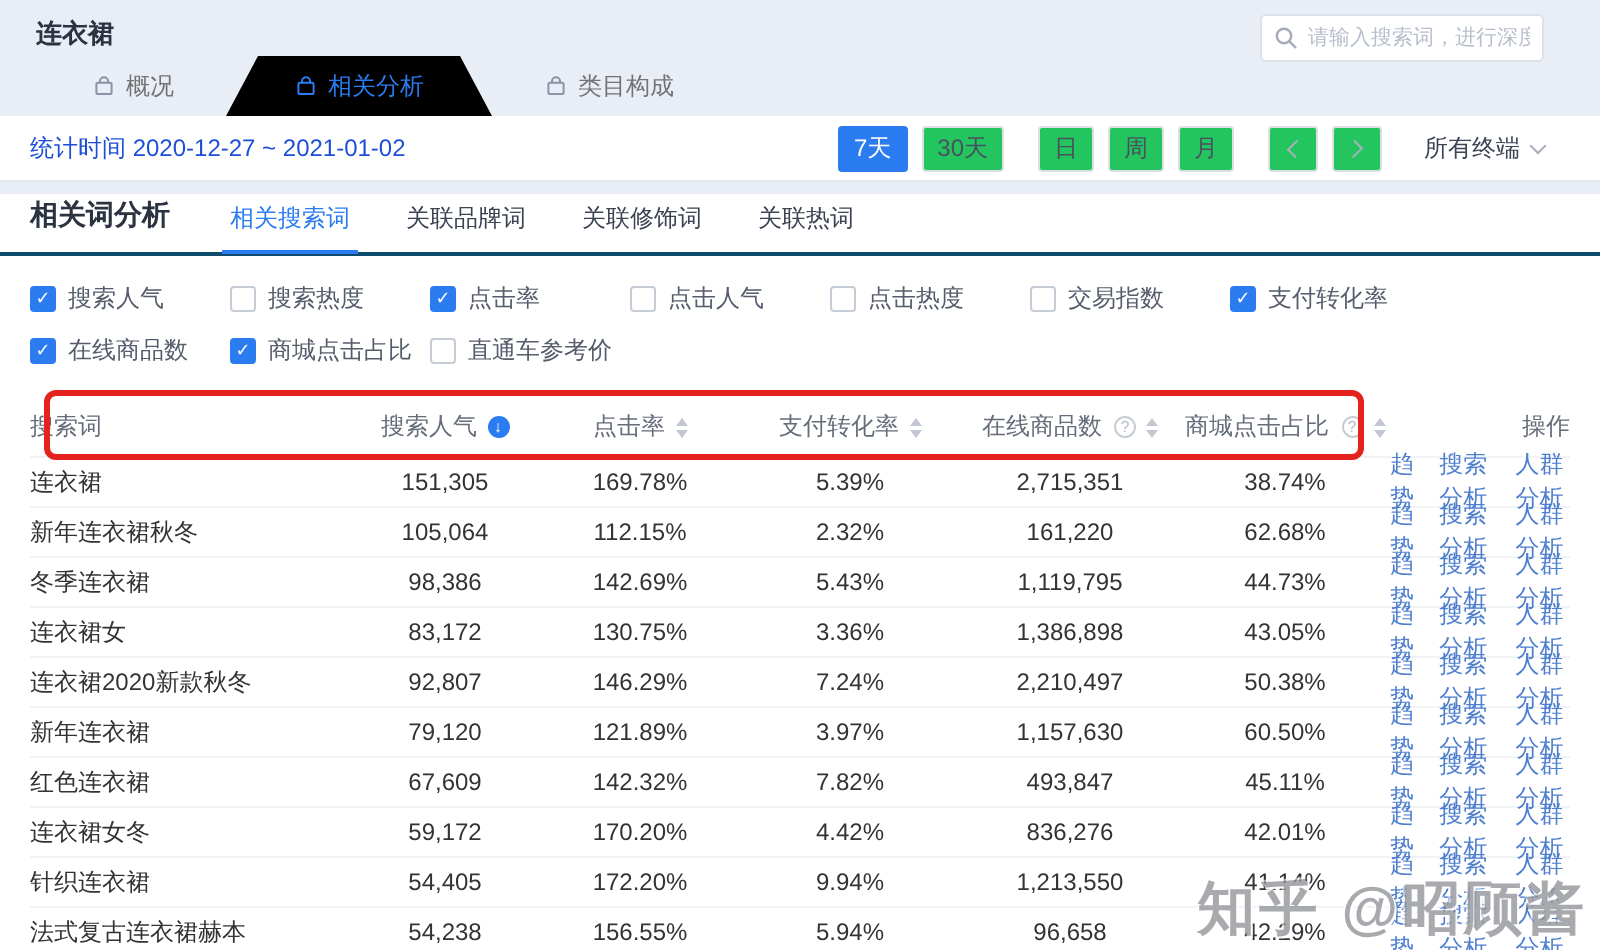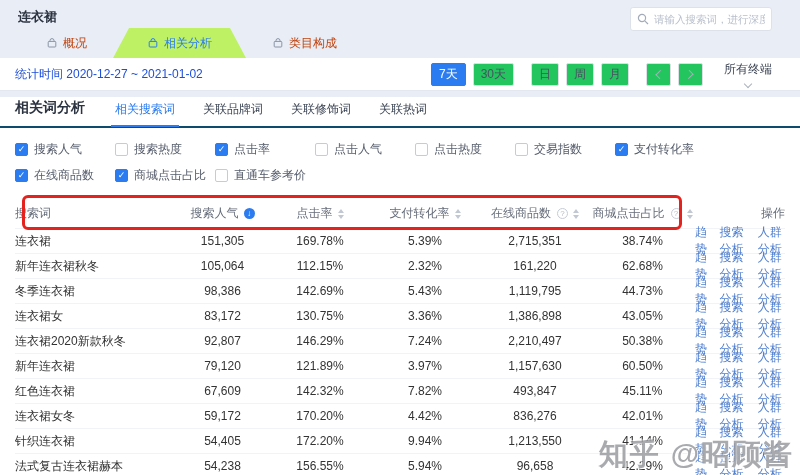--- a/index.html
+++ b/index.html
@@ -11,38 +11,38 @@
   
   .top { height:58px; background:var(--hdr-bg,#e9eef6); position:relative; }
   .page-title { position:absolute; left:18px; top:8px; font-size:13px; font-weight:bold; color:#2b3240; }
   .searchbox { position:absolute; right:28px; top:7px; width:142px; height:24px; background:#fff;
     border:1px solid #dde2ea; border-radius:3px; display:flex; align-items:center; padding:0 6px; }
   .searchbox input { border:none; outline:none; flex:1; font-size:10.5px; color:#333; min-width:0;
     font-family:inherit; background:transparent; }
   .searchbox input::placeholder { color:#b8bfcc; }
   .mag { width:12px; height:12px; margin-right:5px; flex:none; }
   .navtabs { position:absolute; left:20px; bottom:0; display:flex; align-items:flex-end; }
-  .navtab { height:30px; display:flex; align-items:center; gap:5px; padding:0 26px; color:#c2410c; cursor:pointer; }
+  .navtab { height:30px; display:flex; align-items:center; gap:5px; padding:0 26px; color:#737373; cursor:pointer; }
   .navtab .bag { color:#8a94a6; }
-  .navtab.active { background:#bef264; color:var(--accent,#2b7cf0);
+  .navtab.active { background:#000000; color:var(--accent,#2b7cf0);
     clip-path:polygon(16px 0, calc(100% - 16px) 0, 100% 100%, 0 100%); padding:0 34px; }
   .navtab.active .bag { color:var(--accent,#2b7cf0); }
   
   .statsbar { height:33px; background:#fff; border-bottom:1px solid #e3e7ef; display:flex; align-items:center;
     padding:0 28px 0 15px; }
   .stats-time { color:#1d4ed8; }
   .stats-right { margin-left:auto; display:flex; align-items:center; gap:7px; }
   .btn { height:23px; min-width:25px; padding:0 7px; border:1px solid #dcdfe6; border-radius:2px; background:#22c55e;
     display:inline-flex; align-items:center; justify-content:center; color:#4a5160; cursor:pointer; font-size:12px; }
   .btn.primary { background:var(--accent,#2b7cf0); border-color:var(--accent,#2b7cf0); color:#fff; }
   .pager { width:25px; }
   .chev { width:7px; height:7px; border-left:1.5px solid #aab1be; border-bottom:1.5px solid #aab1be; display:inline-block; }
   .chev.left { transform:rotate(45deg); margin-left:3px; }
   .chev.right { transform:rotate(-135deg); margin-right:3px; }
-  .terminal { display:flex; align-items:center; gap:6px; margin-left:14px; color:#3c4454; cursor:pointer;flex-direction:column; }
+  .terminal { display:flex; align-items:center; gap:6px; margin-left:14px; color:#3c4454; cursor:pointer; }
   .chev.down { width:6px; height:6px; transform:rotate(-45deg); margin-top:-3px; }
   
   .content { background:#fff; margin-top:6px; height:378px; position:relative; }
   .section-head { display:flex; align-items:flex-end; padding:10px 15px 0; height:31px; border-bottom:2px solid #0c4a6e; }
   .section-title { font-size:14px; font-weight:bold; color:#2b3240; margin-right:30px; padding-bottom:9px; }
   .stabs { display:flex; gap:28px; }
   .stab { padding-bottom:8px; color:#3c4454; cursor:pointer; position:relative; }
   .stab.active { color:var(--accent,#2b7cf0); }
   .stab.active::after { content:""; position:absolute; left:-4px; right:-4px; bottom:-1px; height:2px;
     background:var(--accent,#2b7cf0); }

